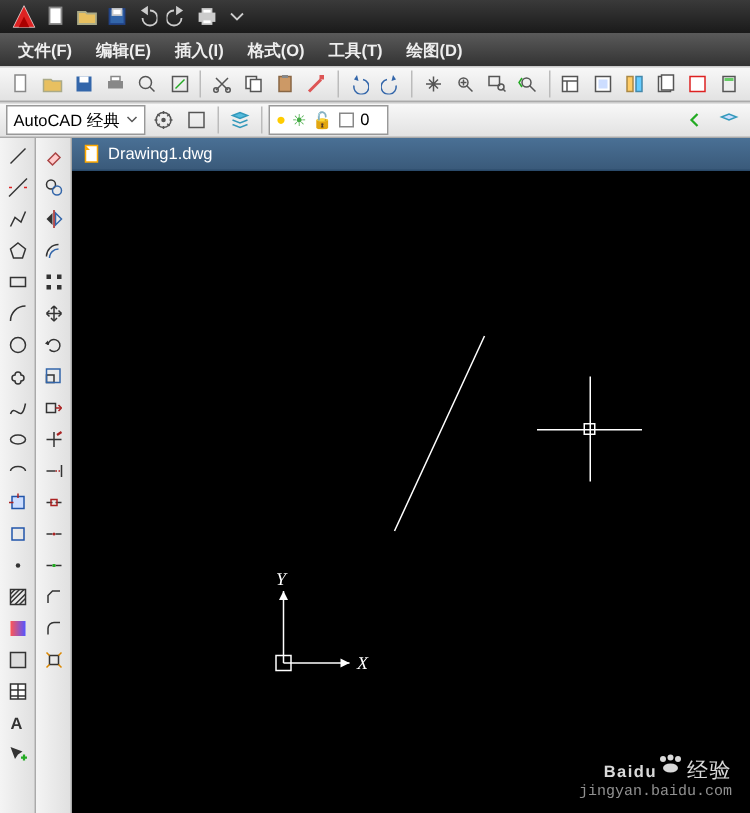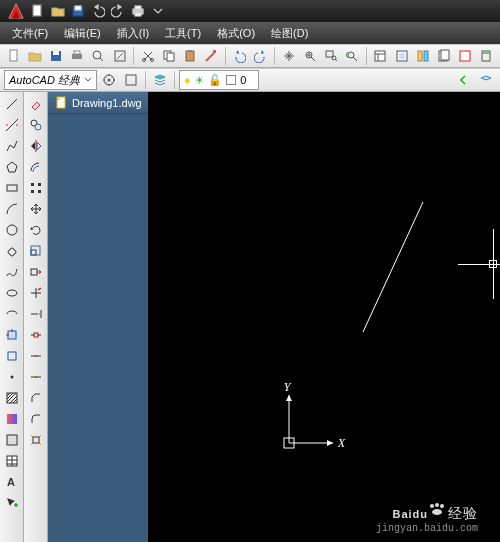--- a/index.html
+++ b/index.html
@@ -7,55 +7,55 @@
 
 
 .titlebar { height: 22px; background: linear-gradient(#3a3a3a, #1a1a1a); display: flex; align-items: center; padding: 0 6px; gap: 4px; }
 .logo { width: 20px; height: 18px; display: flex; align-items: center; justify-content: center; }
 .logo svg { width: 18px; height: 18px; }
 .qat-btn { width: 16px; height: 16px; display: flex; align-items: center; justify-content: center; cursor: pointer; }
 .qat-btn svg { width: 14px; height: 14px; stroke: #ccc; fill: none; stroke-width: 1.2; }
 
 
 .menubar { height: 22px; background: linear-gradient(#5a5a5a, #333); display: flex; align-items: center; padding: 0 4px; }
-.menu-item { color: #eee; padding: 3px 8px; cursor: pointer; white-space: nowrap; }
+.menu-item { color: #eee; padding: 3px 8px; cursor: pointer; white-space: nowrap; font-weight: bold; }
 
 
 .toolbar { height: 24px; background: linear-gradient(#f8f8f8, #e2e2e2); border-top: 1px solid #ccc; border-bottom: 1px solid #aaa; display: flex; align-items: center; padding: 0 4px; gap: 2px; }
 .tb-btn { width: 20px; height: 20px; display: flex; align-items: center; justify-content: center; cursor: pointer; border: 1px solid transparent; border-radius: 2px; }
 .tb-btn svg { width: 14px; height: 14px; }
 .tb-sep { width: 1px; height: 18px; background: #bbb; margin: 0 2px; }
-.workspace-sel { height: 20px; border: 1px solid #999; background: #fff; padding: 0 4px; display: flex; align-items: center; gap: 4px; font-style: italic; }
+.workspace-sel { height: 20px; border: 1px solid #999; background: #fff; padding: 0 4px; display: flex; align-items: center; gap: 4px; }
 .layer-combo { height: 20px; border: 1px solid #999; background: #fff; padding: 0 4px; display: flex; align-items: center; gap: 4px; min-width: 80px; }
 
 
 .workarea { position: absolute; top: 92px; left: 0; right: 0; bottom: 0; display: flex; }
 .vtool { width: 24px; background: linear-gradient(90deg,#f4f4f4,#e0e0e0); border-right: 1px solid #aaa; display: flex; flex-direction: column; align-items: center; padding: 2px 0; gap: 1px; }
 .vtool .tb-btn { width: 20px; height: 20px; }
-.drawing-wrap { flex: 1; display: flex; flex-direction: row; background: #3a5a7a; }
+.drawing-wrap { flex: 1; display: flex; flex-direction: column; background: #3a5a7a; }
 .doc-tab { height: 22px; background: linear-gradient(#4a7095,#3a5a7a); display: flex; align-items: center; padding: 0 6px; gap: 4px; color: #fff; border-bottom: 1px solid #2a4a6a; }
 .doc-tab-icon { width: 14px; height: 14px; }
 .canvas { flex: 1; background: #000; position: relative; overflow: hidden; }
 
 
 .ucs { position: absolute; left: 130px; bottom: 80px; }
 .ucs-label { position: absolute; color: #fff; font-size: 12px; font-family: "Times New Roman", serif; font-style: italic; }
 
 
 .crosshair { position: absolute; }
 .crosshair .h, .crosshair .v { position: absolute; background: #fff; }
 .crosshair .h { height: 1px; width: 70px; top: 0; left: -35px; }
 .crosshair .v { width: 1px; height: 70px; left: 0; top: -35px; }
 .crosshair .box { position: absolute; width: 8px; height: 8px; border: 1px solid #fff; top: -4px; left: -4px; }
 
 
 .drawn-line { position: absolute; }
 
 
-.watermark { position: absolute; right: 22px; bottom: 8px; text-align: right; color: #fff; opacity: 0.85; pointer-events: none; }
+.watermark { position: absolute; right: 12px; bottom: 8px; text-align: right; color: #fff; opacity: 0.85; pointer-events: none; }
 .watermark .big { font-size: 18px; font-weight: bold; letter-spacing: 1px; }
 .watermark .big .jy { font-size: 14px; font-weight: normal; margin-left: 2px; }
 .watermark .small { font-size: 10px; color: #aaa; font-family: Liberation Mono, monospace; }
 
 
 .sw { width: 10px; height: 10px; display: inline-block; }
 .bulb { color: #ffcc00; }
 </style>
 </head>
 <body>
@@ -106,22 +106,22 @@
       <svg viewBox="0 0 14 14">
         <path d="M3 5l4 4 4-4" stroke="#ccc" fill="none"></path>
       </svg>
     </div>
 </div>
 
 <div class="menubar">
   <div class="menu-item">文件(F)</div>
   <div class="menu-item">编辑(E)</div>
   <div class="menu-item">插入(I)</div>
+  <div class="menu-item">格式(O)</div>
   <div class="menu-item">工具(T)</div>
-  <div class="menu-item">格式(O)</div>
   <div class="menu-item">绘图(D)</div>
 </div>
 
 <div class="toolbar">
   <div class="tb-btn">
       <svg viewBox="0 0 14 14">
         <rect x="3" y="1" width="7" height="11" fill="#fff" stroke="#888"></rect>
       </svg>
     </div>
   <div class="tb-btn">

